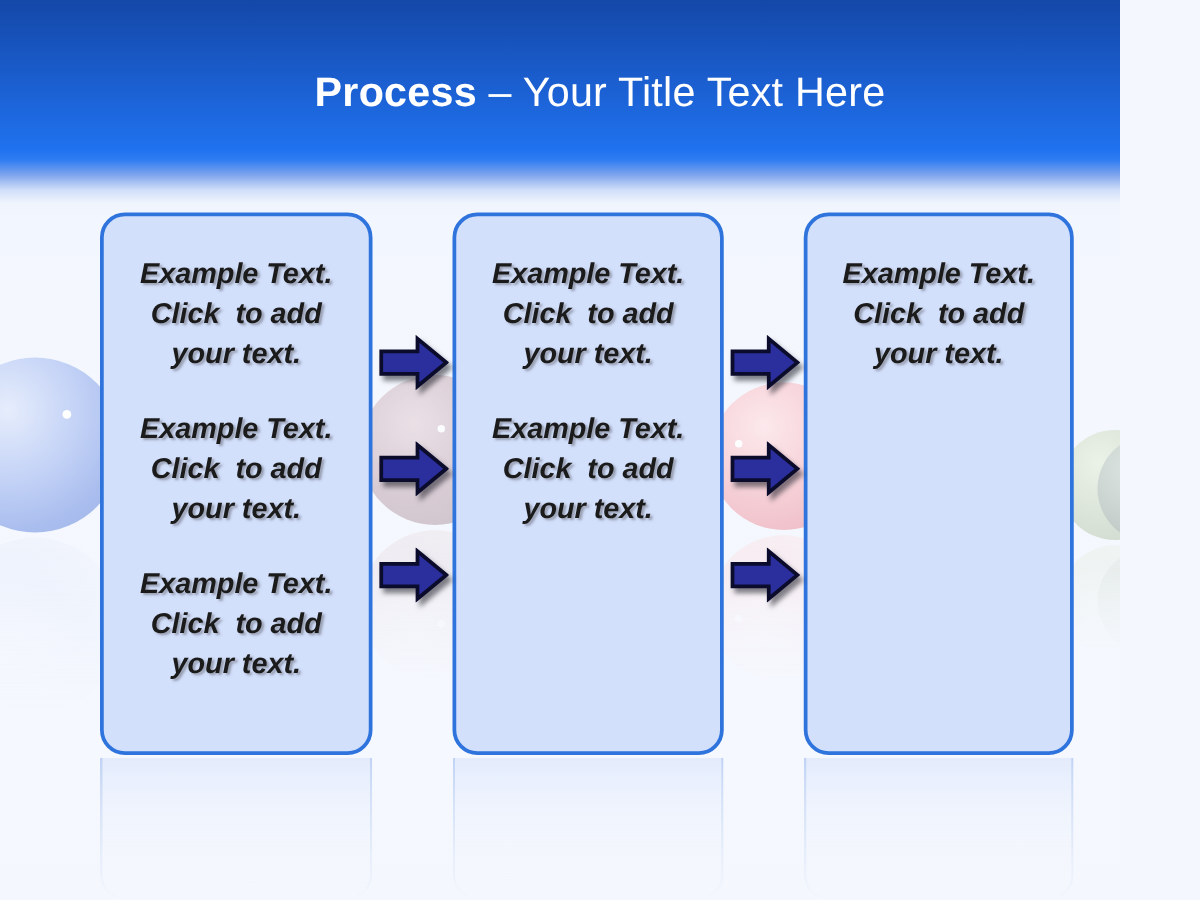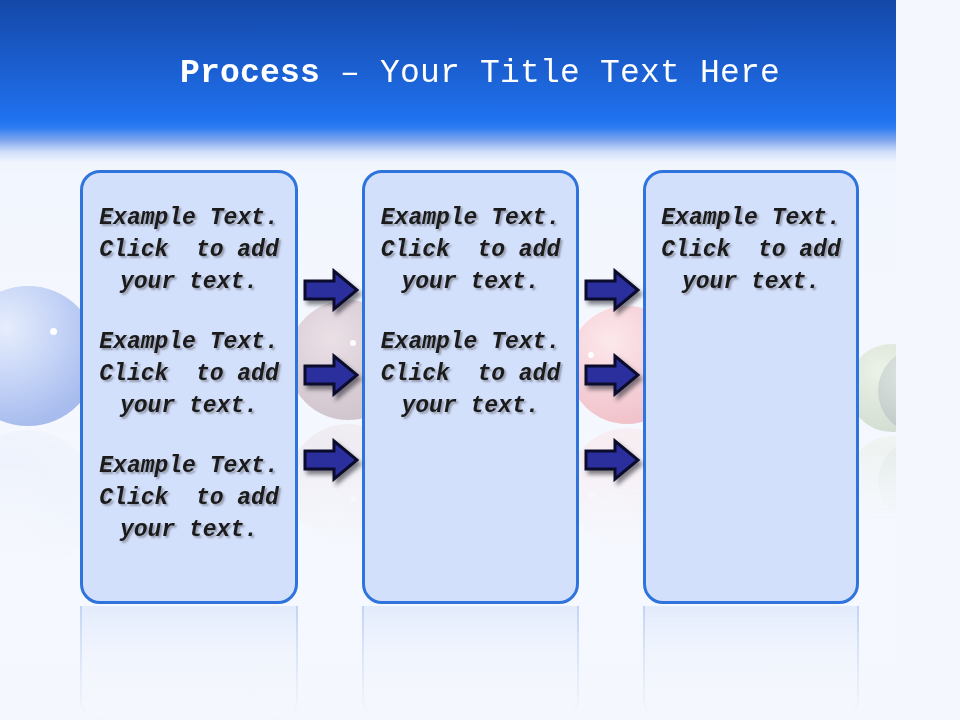--- a/index.html
+++ b/index.html
@@ -25,21 +25,20 @@
         #1a5ccc 60px,
         #2072ef 120px,
         #2f7df2 128px,
         rgba(120,160,236,0.95) 140px,
         rgba(196,214,248,0.75) 152px,
         rgba(232,240,253,0.45) 162px,
         #f2f6fe 172px,
         #f4f7fd 300px,
         #f5f8fe 600px,
         #f4f7fd 720px);
-    font-family: Liberation Mono, monospace;
   }
 
   
   .spheres {
     position: absolute;
     left: 0; top: 0;
     width: 960px; height: 720px;
     pointer-events: none;
   }
   .sphere {

